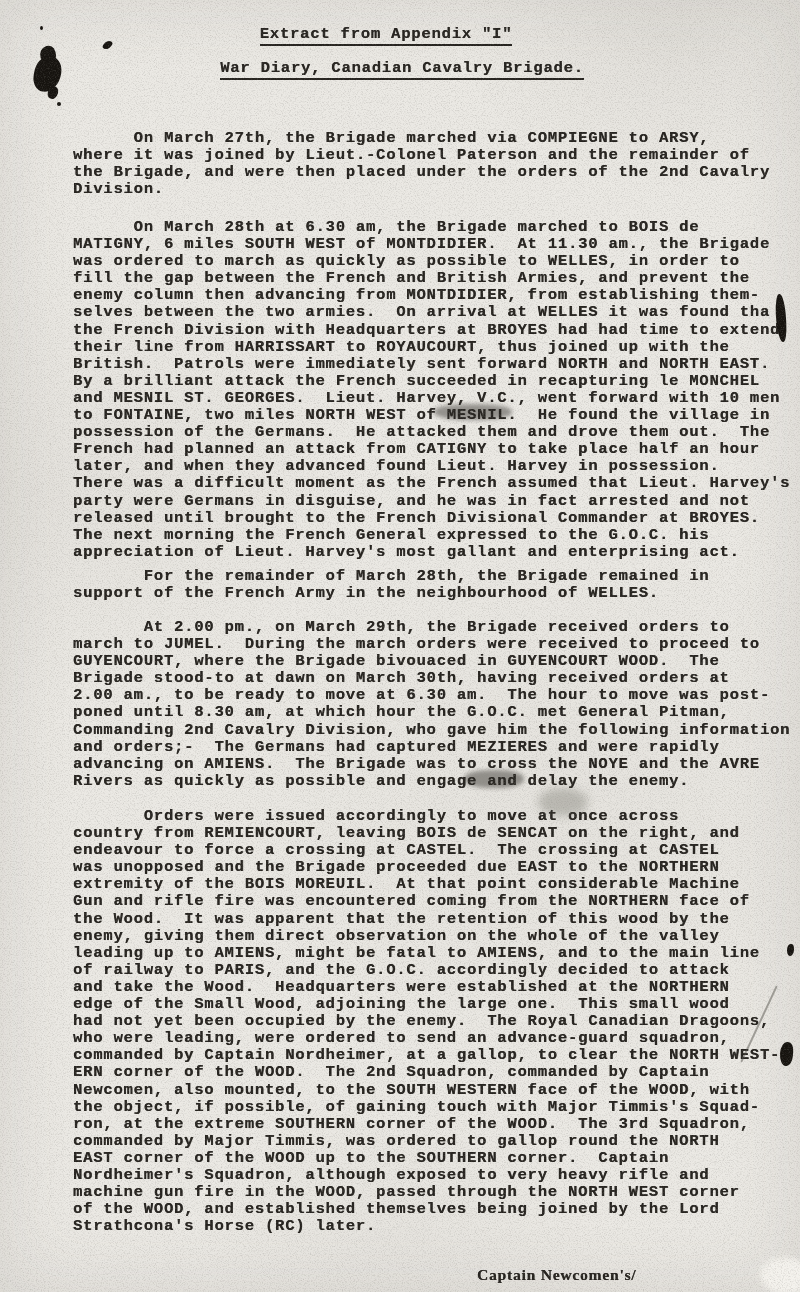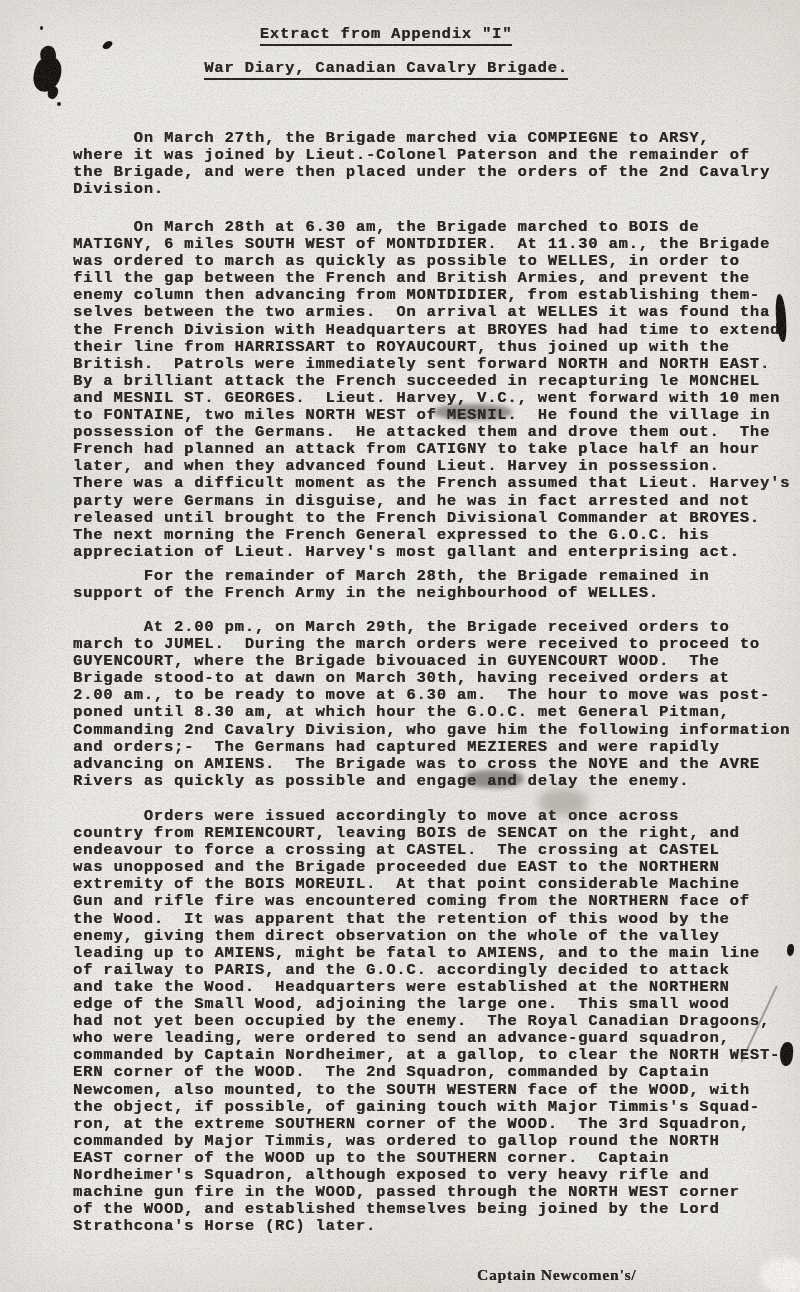--- a/index.html
+++ b/index.html
@@ -18,21 +18,21 @@
     color:var(--ink,#26231f);
   }
   .grain{position:absolute;left:0;top:0;pointer-events:none;opacity:.8;}
   .txt{
     font-size:15.5px;letter-spacing:0.8px;line-height:17.1px;
     white-space:pre;
     text-shadow:0.3px 0.3px 0.6px rgba(30,28,24,0.75);
   }
   .title-line{position:absolute;left:0;width:772px;text-align:center;margin:0;font-size:15.5px;font-weight:bold;}
   .doc-title{top:26px;}
-  .doc-subtitle{top:60px;}
+  .doc-subtitle{top:60px;padding-left:16px;}
   .u{display:inline-block;border-bottom:2px solid currentColor;padding-bottom:1px;}
   .body-block{position:absolute;left:0;top:0;width:728px;height:1292px;}
   .para{position:absolute;left:73px;}
   .para-1{top:130px}.para-2{top:219px}.para-3{top:568px}.para-4{top:619px}.para-5{top:808px}
   .line{height:17.1px;}
   .catchword{position:absolute;left:477px;top:1266px;font-family:Liberation Serif, serif;}
   
   .art{position:absolute;pointer-events:none;}
   .ink{background:#16130f;}
   .blot-a{left:40px;top:46px;width:16px;height:18px;border-radius:60% 45% 55% 50%;transform:rotate(-18deg);}

